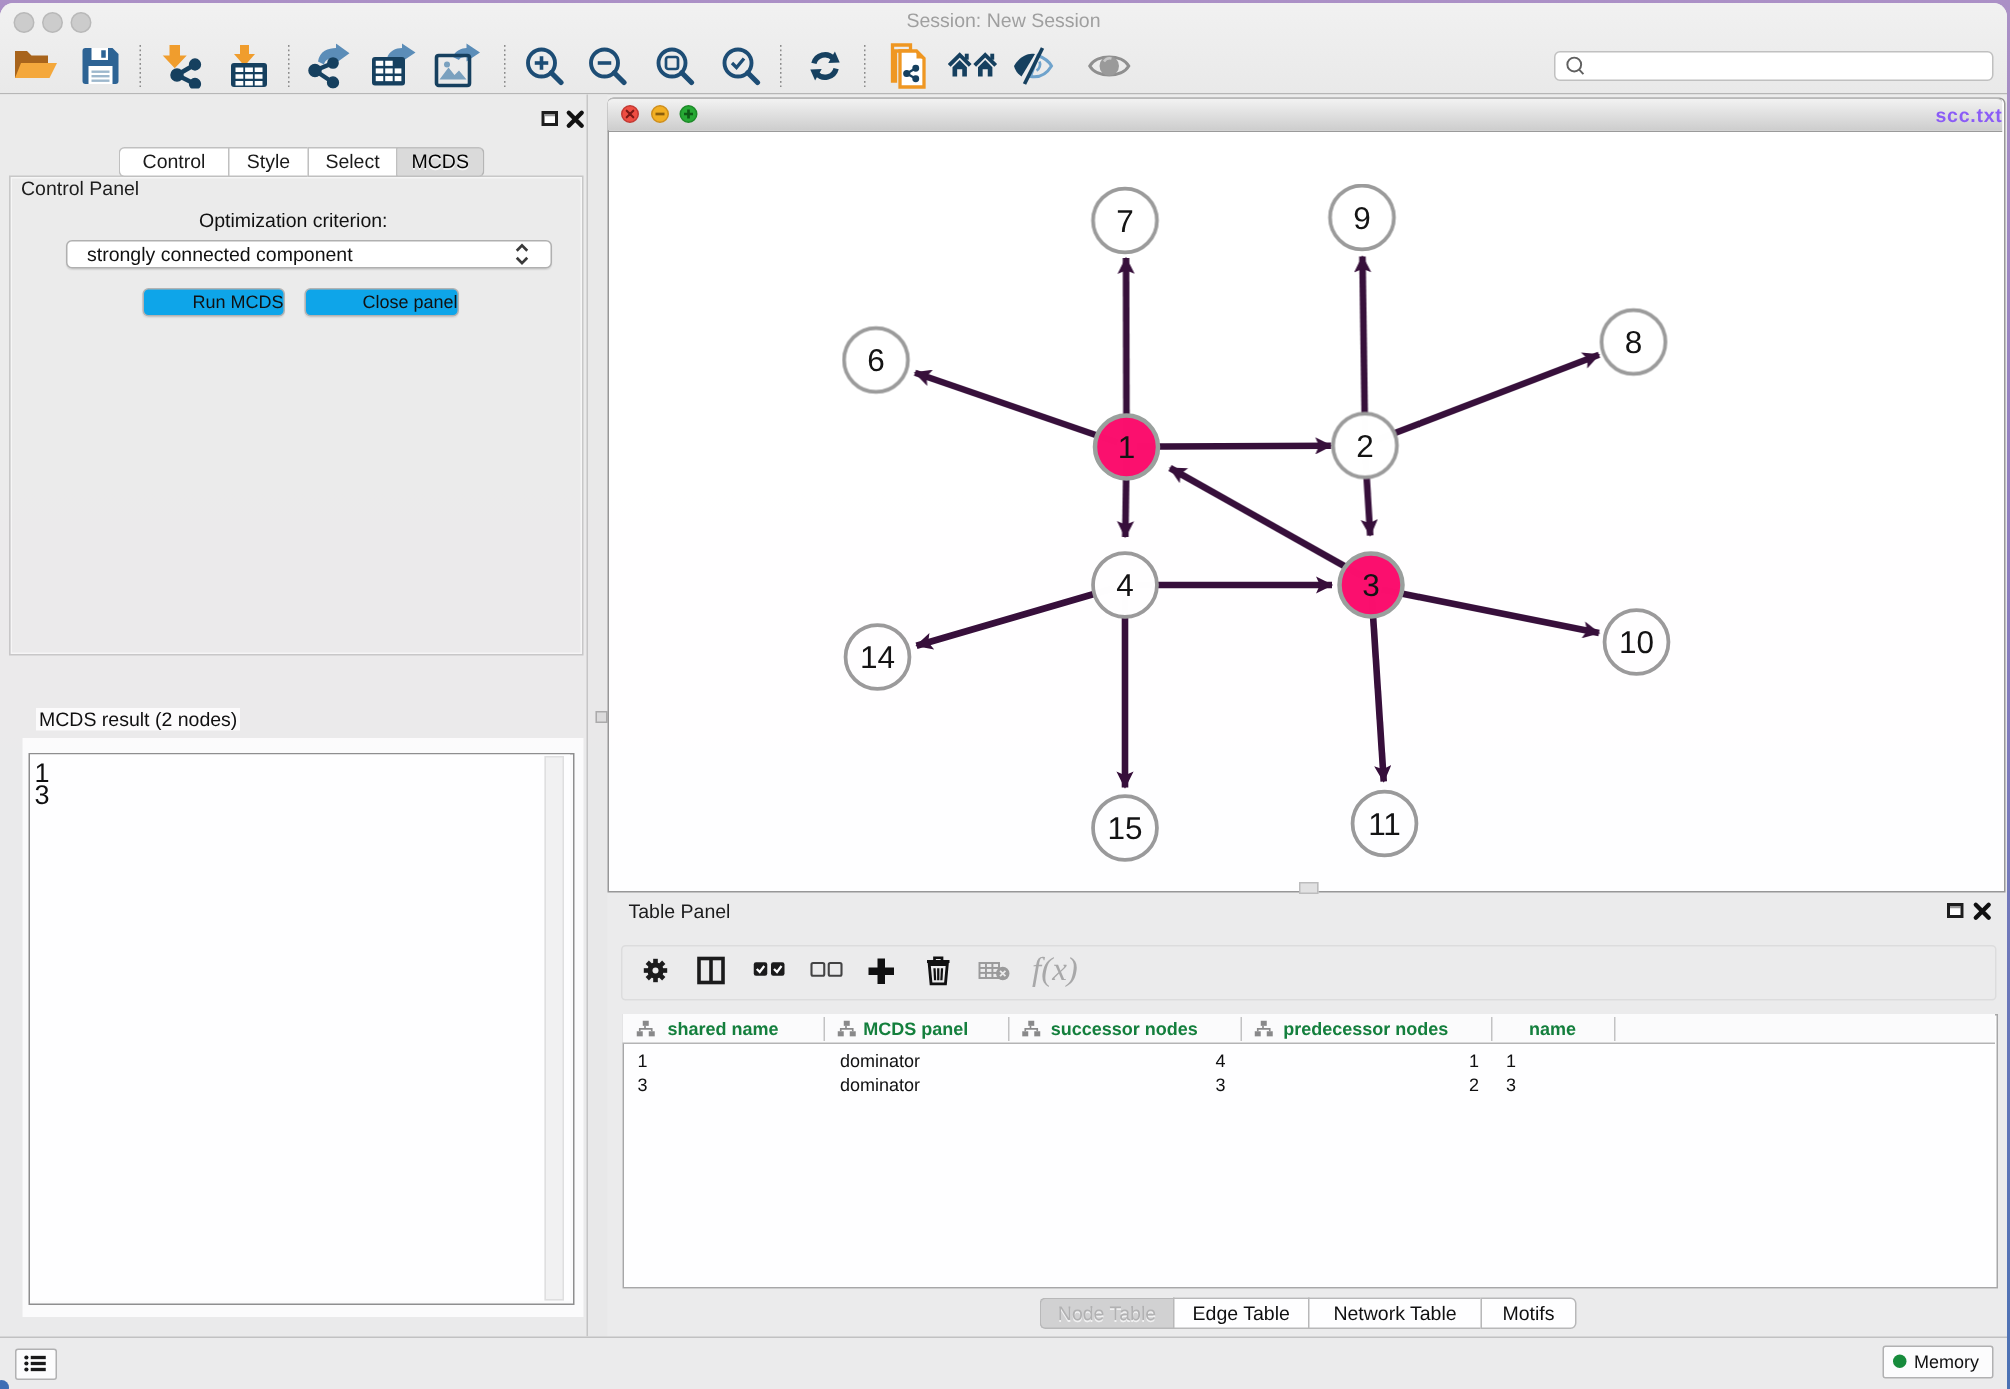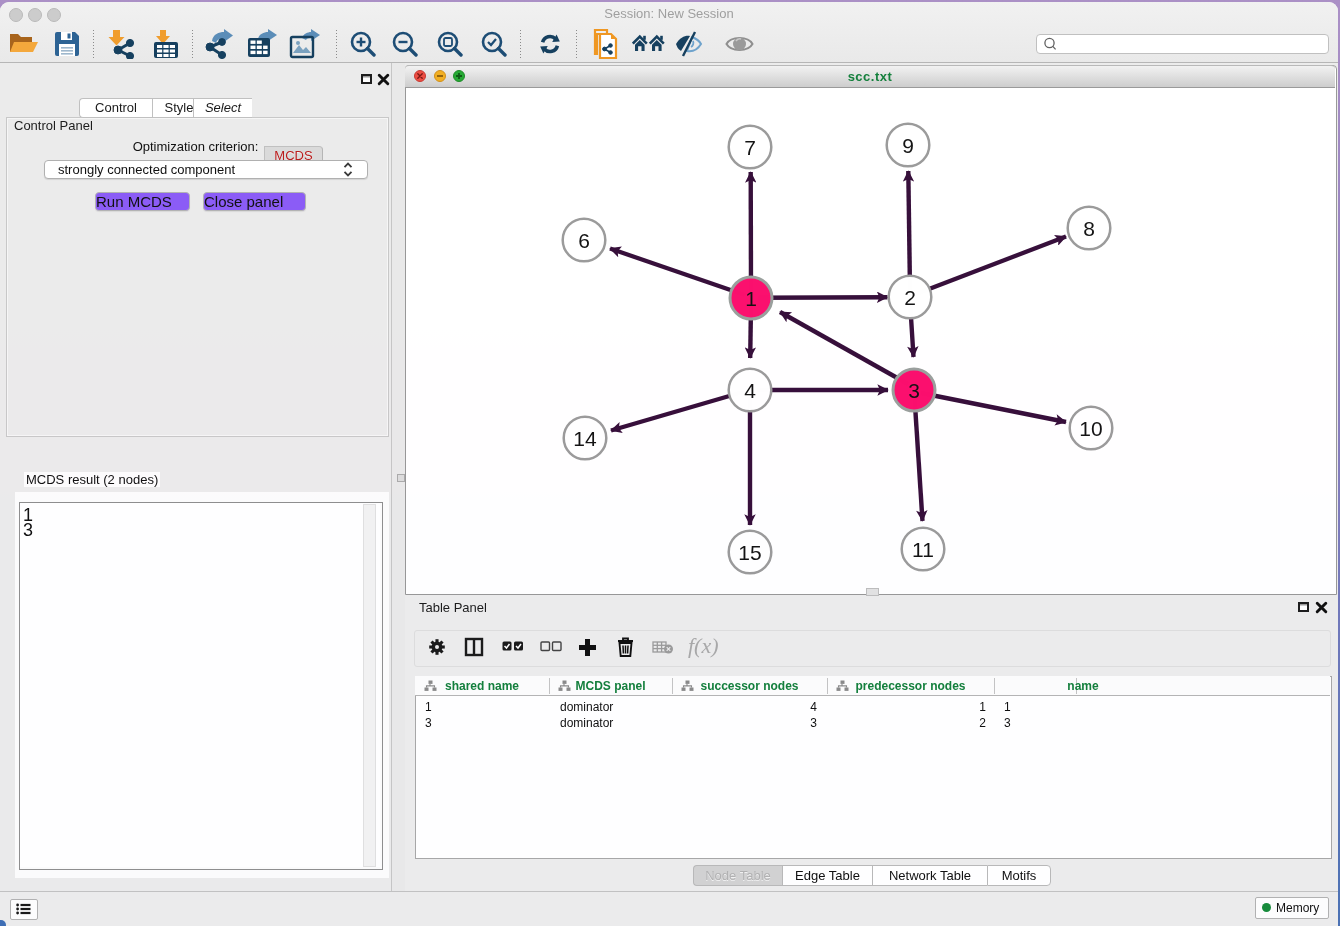--- a/index.html
+++ b/index.html
@@ -12,22 +12,22 @@
  border-bottom:1px solid #b6b6b6;border-radius:9px 9px 0 0;}
 .tl{width:12px;height:12px;border-radius:50%;background:#cccccc;border:1px solid #b9b9b9;top:8px;}
 .title{top:6px;left:0;width:1338px;text-align:center;font-size:13px;color:#9f9f9f;}
 .sep{width:1px;top:30px;height:28px;background-image:linear-gradient(#8b8b8b 1px,transparent 1px);background-size:1px 3px;}
 .search{left:1036px;top:34px;width:291px;height:18px;background:#fff;border:1px solid #c0c0c0;border-radius:4px;}
 
 .cp-h{font-size:13px;color:#1d1d1d;}
 .tab{position:absolute;top:98px;height:18px;background:#fff;border:1px solid #c0c0c0;border-right:none;
  font-size:13px;color:#1a1a1a;text-align:center;line-height:18px;}
 .box-etched{border:1px solid #c8c8c8;box-shadow:inset 0 0 0 1px #f6f6f6;}
-.btn{position:absolute;background:#8b5cf6;border:1px solid #b3b3b3;border-radius:4px;font-size:15px;color:#111;
- text-align:left;box-shadow:0 1px 1px rgba(0,0,0,0.08);}
+.btn{position:absolute;background:#0ea5e9;border:1px solid #b3b3b3;border-radius:4px;font-size:12px;color:#111;
+ text-align:right;box-shadow:0 1px 1px rgba(0,0,0,0.08);}
 
 .nwin{left:405px;top:65px;width:930px;height:528px;border:1px solid #989898;border-radius:4px 4px 0 0;background:#fff;}
 .ntitle{left:0;top:0;width:930px;height:21px;border-top:1px solid #b9b9b9;background:linear-gradient(180deg,#f2f2f2,#cdcdcd);
  border-bottom:1px solid #9a9a9a;border-radius:4px 4px 0 0;}
 .tlb{width:12px;height:12px;border-radius:50%;top:4px;box-sizing:border-box;}
 
 .thdr{font-size:12px;color:#15803d;font-weight:bold;}
 .cell{position:absolute;font-size:12px;color:#111;}
 
 .btab{position:absolute;top:865px;height:19px;background:#fff;border:1px solid #b9b9b9;border-right:none;
@@ -210,22 +210,22 @@
 <svg class="abs" style="left:377px;top:73px" width="13" height="13" viewBox="0 0 13 13">
  <path d="M2.2 2.2 L10.8 10.8 M10.8 2.2 L2.2 10.8" stroke="#111" stroke-width="2.9" stroke-linecap="round"></path>
 </svg>
 
 <div class="abs box-etched" style="left:6px;top:117px;width:381px;height:318px;"></div>
 
 <div class="abs" style="left:15px;top:492px;width:374px;height:386px;background:#fcfcfc;"></div>
 
 <div class="tab" style="left:79px;width:72px;border-radius:4px 0 0 4px;"><span>Control</span></div>
 <div class="tab" style="left:152px;width:52px;"><span>Style</span></div>
-<div class="tab" style="left:193px;width:58px;font-style:italic;"><span>Select</span></div>
-<div class="tab" style="left:264px;width:57px;background:#dadada;border-right:1px solid #b5b5b5;border-radius:0 4px 4px 0;color:#b91c1c;text-shadow:0 1px 0 #f6f6f6;margin-top:48px;"><span>MCDS</span></div>
+<div class="tab" style="left:205px;width:58px;"><span>Select</span></div>
+<div class="tab" style="left:264px;width:57px;background:#dadada;border-right:1px solid #b5b5b5;border-radius:0 4px 4px 0;color:#000000;text-shadow:0 1px 0 #f6f6f6;"><span>MCDS</span></div>
 <div class="abs" style="left:0;top:139px;width:391px;text-align:center;font-size:13px;color:#111;">Optimization criterion:</div>
 
 <div class="abs" style="left:44px;top:160px;width:309px;height:17px;background:#fff;border:1px solid #b0b0b0;border-radius:4px;box-shadow:0 1px 1px rgba(0,0,0,0.1);font-size:13px;color:#111;line-height:17px;padding-left:13px;"><span>strongly connected component</span></div>
 <svg class="abs" style="left:343px;top:162px" width="10" height="15" viewBox="0 0 10 15">
  <path d="M1.5 5.2 L5 1.6 L8.5 5.2" fill="none" stroke="#3a3a3a" stroke-width="1.8"></path>
  <path d="M1.5 9.8 L5 13.4 L8.5 9.8" fill="none" stroke="#3a3a3a" stroke-width="1.8"></path>
 </svg>
 <div class="btn" style="left:95px;top:192px;width:93px;height:17px;line-height:17px;"><span>Run MCDS</span></div>
 <div class="btn" style="left:203px;top:192px;width:101px;height:17px;line-height:17px;"><span>Close panel</span></div>
 
@@ -246,21 +246,21 @@
  <path d="M3.8 3.8 L8.2 8.2 M8.2 3.8 L3.8 8.2" stroke="#7c1815" stroke-width="1.4" stroke-linecap="round"></path>
 </svg>
 <div class="abs tlb" style="left:434px;top:70px;background:#f2af23;border:1px solid #cf8f1d;"></div>
 <svg class="abs" style="left:434px;top:70px" width="12" height="12" viewBox="0 0 12 12">
  <line x1="3" y1="6" x2="9" y2="6" stroke="#8a5d0d" stroke-width="1.8"></line>
 </svg>
 <div class="abs tlb" style="left:453px;top:70px;background:#26a934;border:1px solid #1d8a28;"></div>
 <svg class="abs" style="left:453px;top:70px" width="12" height="12" viewBox="0 0 12 12">
  <path d="M3 6 h6 M6 3 v6" stroke="#0e5a16" stroke-width="1.8"></path>
 </svg>
-<div class="abs" style="left:405px;top:69px;width:930px;text-align:center;font-size:13px;font-weight:bold;color:#15803d;letter-spacing:0.5px;">scc.txt</div>
+<div class="abs" style="left:405px;top:69px;width:930px;text-align:right;font-size:13px;font-weight:bold;color:#8b5cf6;letter-spacing:0.5px;">scc.txt</div>
 <div class="abs" style="left:866px;top:588px;width:11px;height:6px;background:#e2e2e2;border:1px solid #bdbdbd;"></div>
 <svg id="graph" class="abs" style="left:406px;top:88px;opacity:0.999" width="930" height="504" viewBox="406 88 930 504">
 <defs>
 <marker id="ah" viewBox="0 0 10 10" refX="9.3" refY="5" markerWidth="4.1" markerHeight="2.6" orient="auto-start-reverse">
  <path d="M0 0 L10 5 L0 10 L2.2 5 z" fill="#37103b"></path>
 </marker>
 </defs>
 <g stroke="#37103b" stroke-width="4.4" marker-end="url(#ah)">
  <line x1="751" y1="291" x2="750.7" y2="172"></line>
  <line x1="745" y1="295" x2="610" y2="248.5"></line>
@@ -370,21 +370,21 @@
 
 <div class="abs" style="left:549px;top:678px;width:1px;height:16px;background:#c4c4c4;"></div>
 <div class="abs" style="left:672px;top:678px;width:1px;height:16px;background:#c4c4c4;"></div>
 <div class="abs" style="left:827px;top:678px;width:1px;height:16px;background:#c4c4c4;"></div>
 <div class="abs" style="left:994px;top:678px;width:1px;height:16px;background:#c4c4c4;"></div>
 <div class="abs" style="left:1076px;top:678px;width:1px;height:16px;background:#c4c4c4;"></div>
 <div class="abs thdr" style="left:415px;top:679px;width:134px;text-align:center;">shared name</div>
 <div class="abs thdr" style="left:549px;top:679px;width:123px;text-align:center;">MCDS panel</div>
 <div class="abs thdr" style="left:672px;top:679px;width:155px;text-align:center;">successor nodes</div>
 <div class="abs thdr" style="left:827px;top:679px;width:167px;text-align:center;">predecessor nodes</div>
-<div class="abs thdr" style="left:1042px;top:679px;width:82px;text-align:center;">name</div>
+<div class="abs thdr" style="left:994px;top:679px;width:82px;text-align:center;">name</div>
 
 <svg class="abs" style="left:424px;top:680px" width="13" height="12" viewBox="0 0 13 12">
     <g fill="#8a8a8a">
       <rect x="4.5" y="0.5" width="4" height="3.4"></rect>
       <rect x="0.5" y="7.5" width="4" height="3.4"></rect>
       <rect x="8.5" y="7.5" width="4" height="3.4"></rect>
       <path d="M6 3.9 v2 M2.5 7.5 v-1.6 h8 v1.6" fill="none" stroke="#8a8a8a" stroke-width="1.1"></path>
     </g>
   </svg>
 <svg class="abs" style="left:558px;top:680px" width="13" height="12" viewBox="0 0 13 12">

